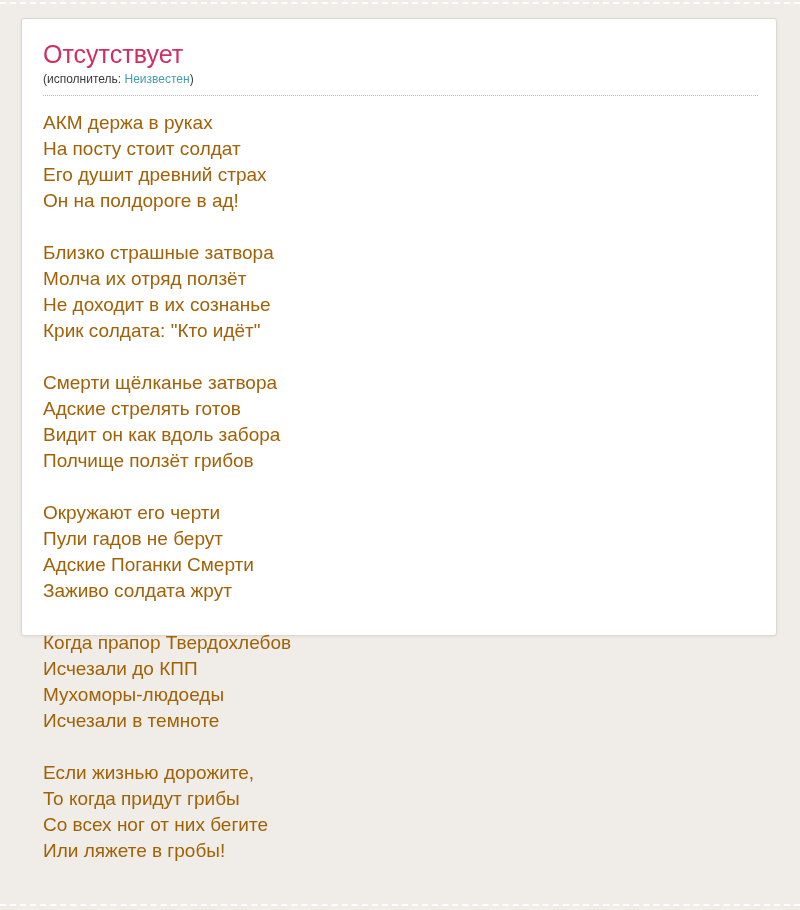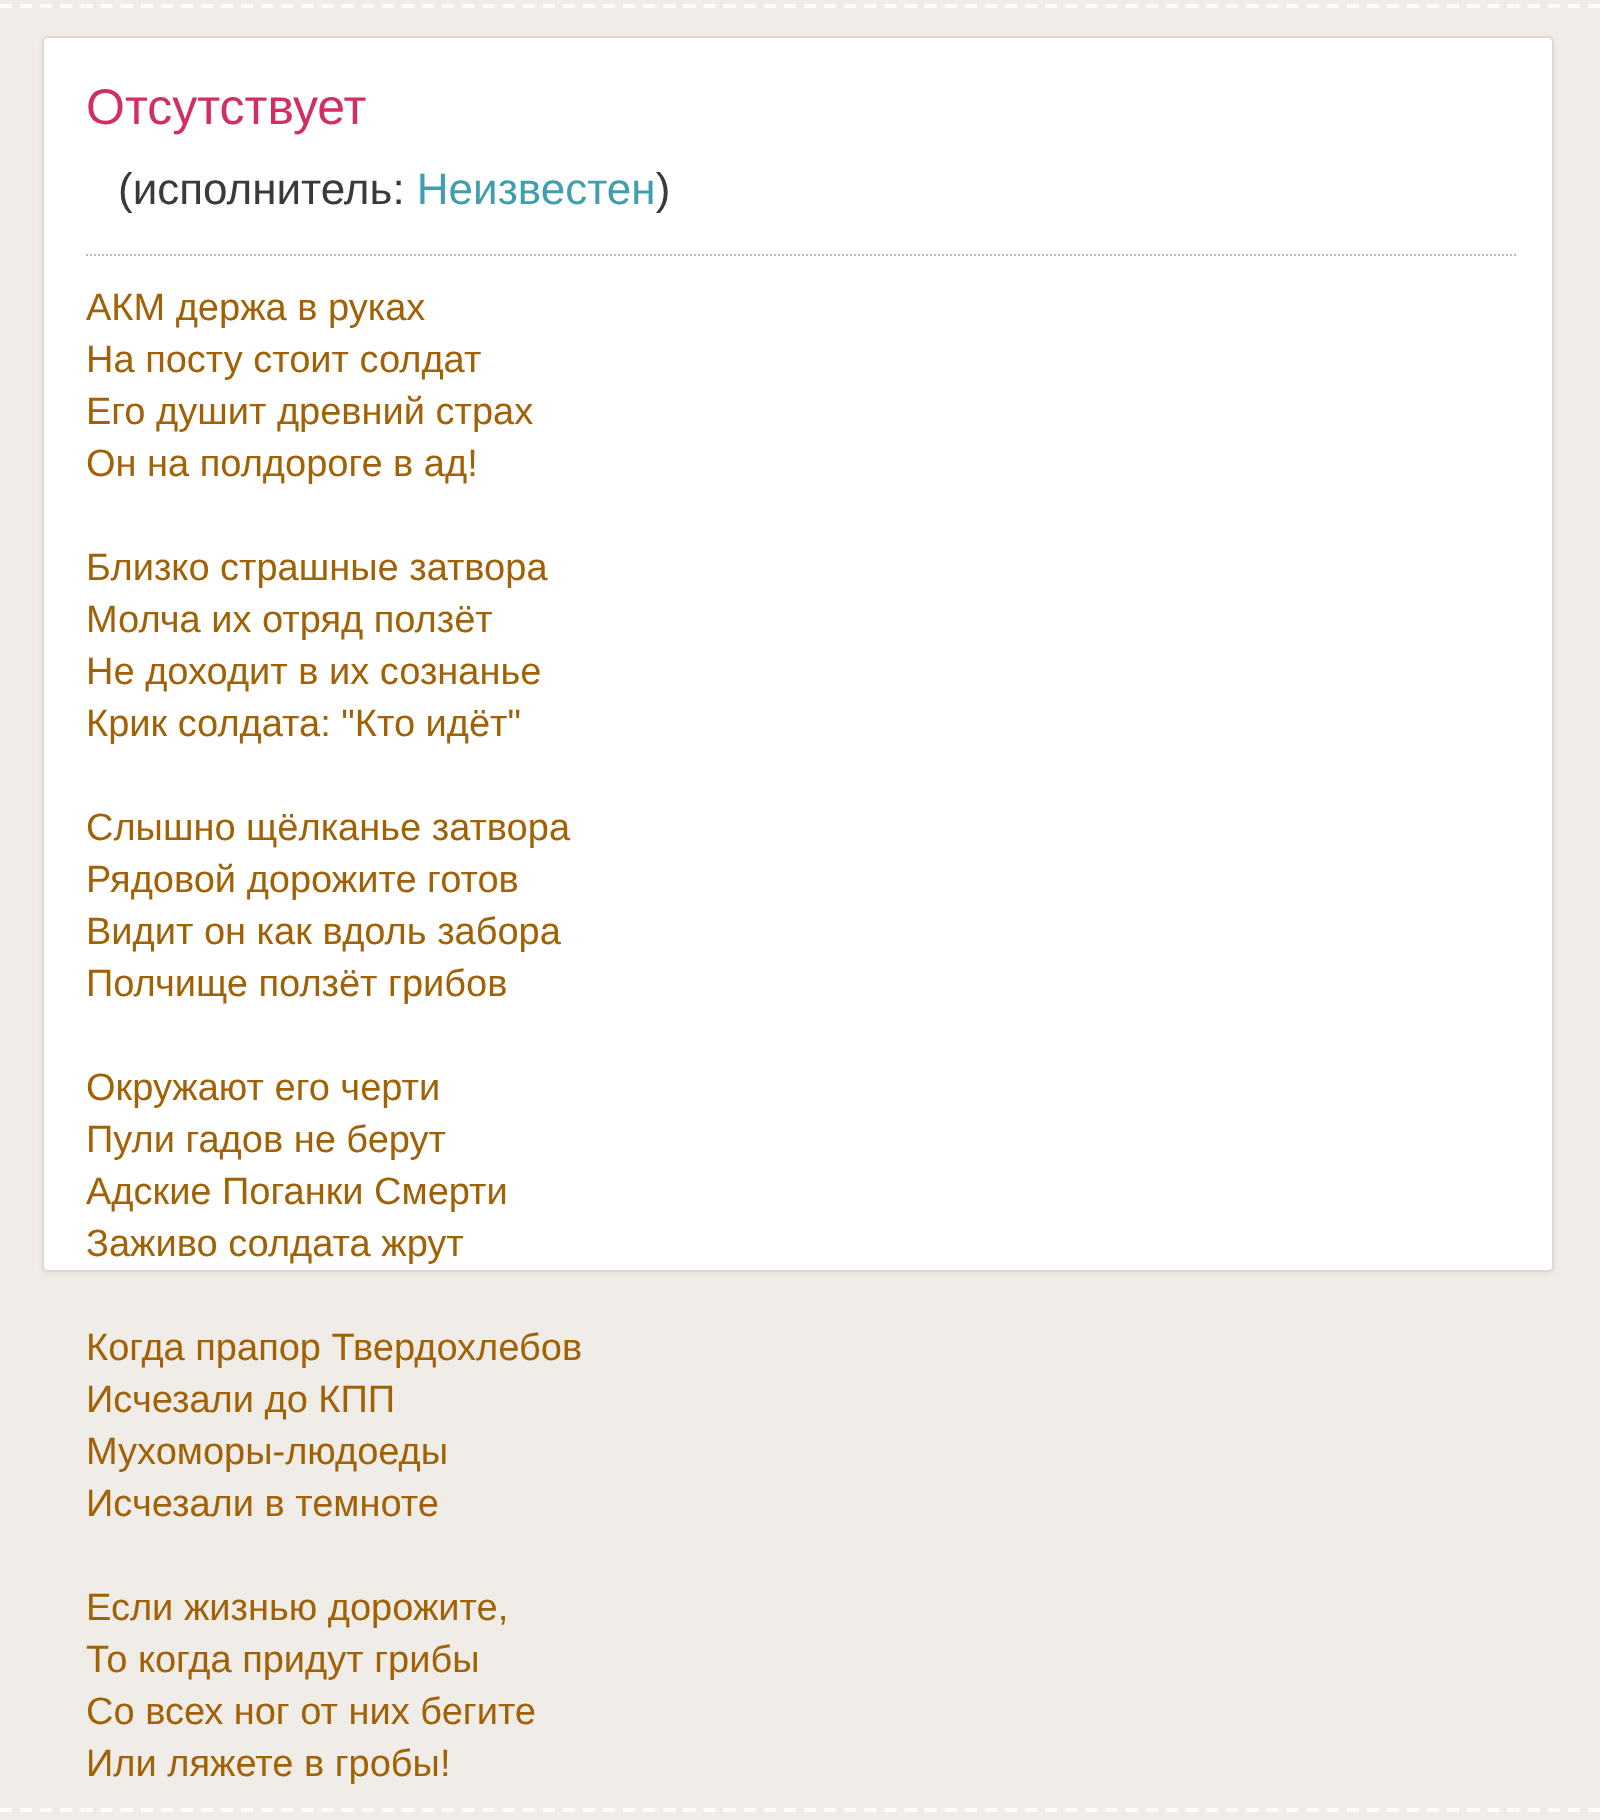--- a/index.html
+++ b/index.html
@@ -45,22 +45,22 @@
     padding-bottom: 6px;
   }
   .song-title {
     margin: 0;
     font-size: 25px;
     line-height: 30px;
     font-weight: normal;
     color: #d12e62;
   }
   .song-subtitle {
-    margin: 16px;
-    font-size: 22px;
+    margin: 0;
+    font-size: 12px;
     line-height: 20px;
     color: #3a3a3a;
   }
   .artist-link {
     color: #3f9fac;
     text-decoration: none;
     cursor: pointer;
   }
 
   .lyrics {
@@ -91,22 +91,22 @@
         <div class="line">Его душит древний страх</div>
         <div class="line">Он на полдороге в ад!</div>
       </div>
       <div class="stanza">
         <div class="line">Близко страшные затвора</div>
         <div class="line">Молча их отряд ползёт</div>
         <div class="line">Не доходит в их сознанье</div>
         <div class="line">Крик солдата: "Кто идёт"</div>
       </div>
       <div class="stanza">
-        <div class="line">Слышно щёлканье затвора</div>
-        <div class="line">Рядовой дорожите готов</div>
+        <div class="line">Смерти щёлканье затвора</div>
+        <div class="line">Адские стрелять готов</div>
         <div class="line">Видит он как вдоль забора</div>
         <div class="line">Полчище ползёт грибов</div>
       </div>
       <div class="stanza">
         <div class="line">Окружают его черти</div>
         <div class="line">Пули гадов не берут</div>
         <div class="line">Адские Поганки Смерти</div>
         <div class="line">Заживо солдата жрут</div>
       </div>
       <div class="stanza">

